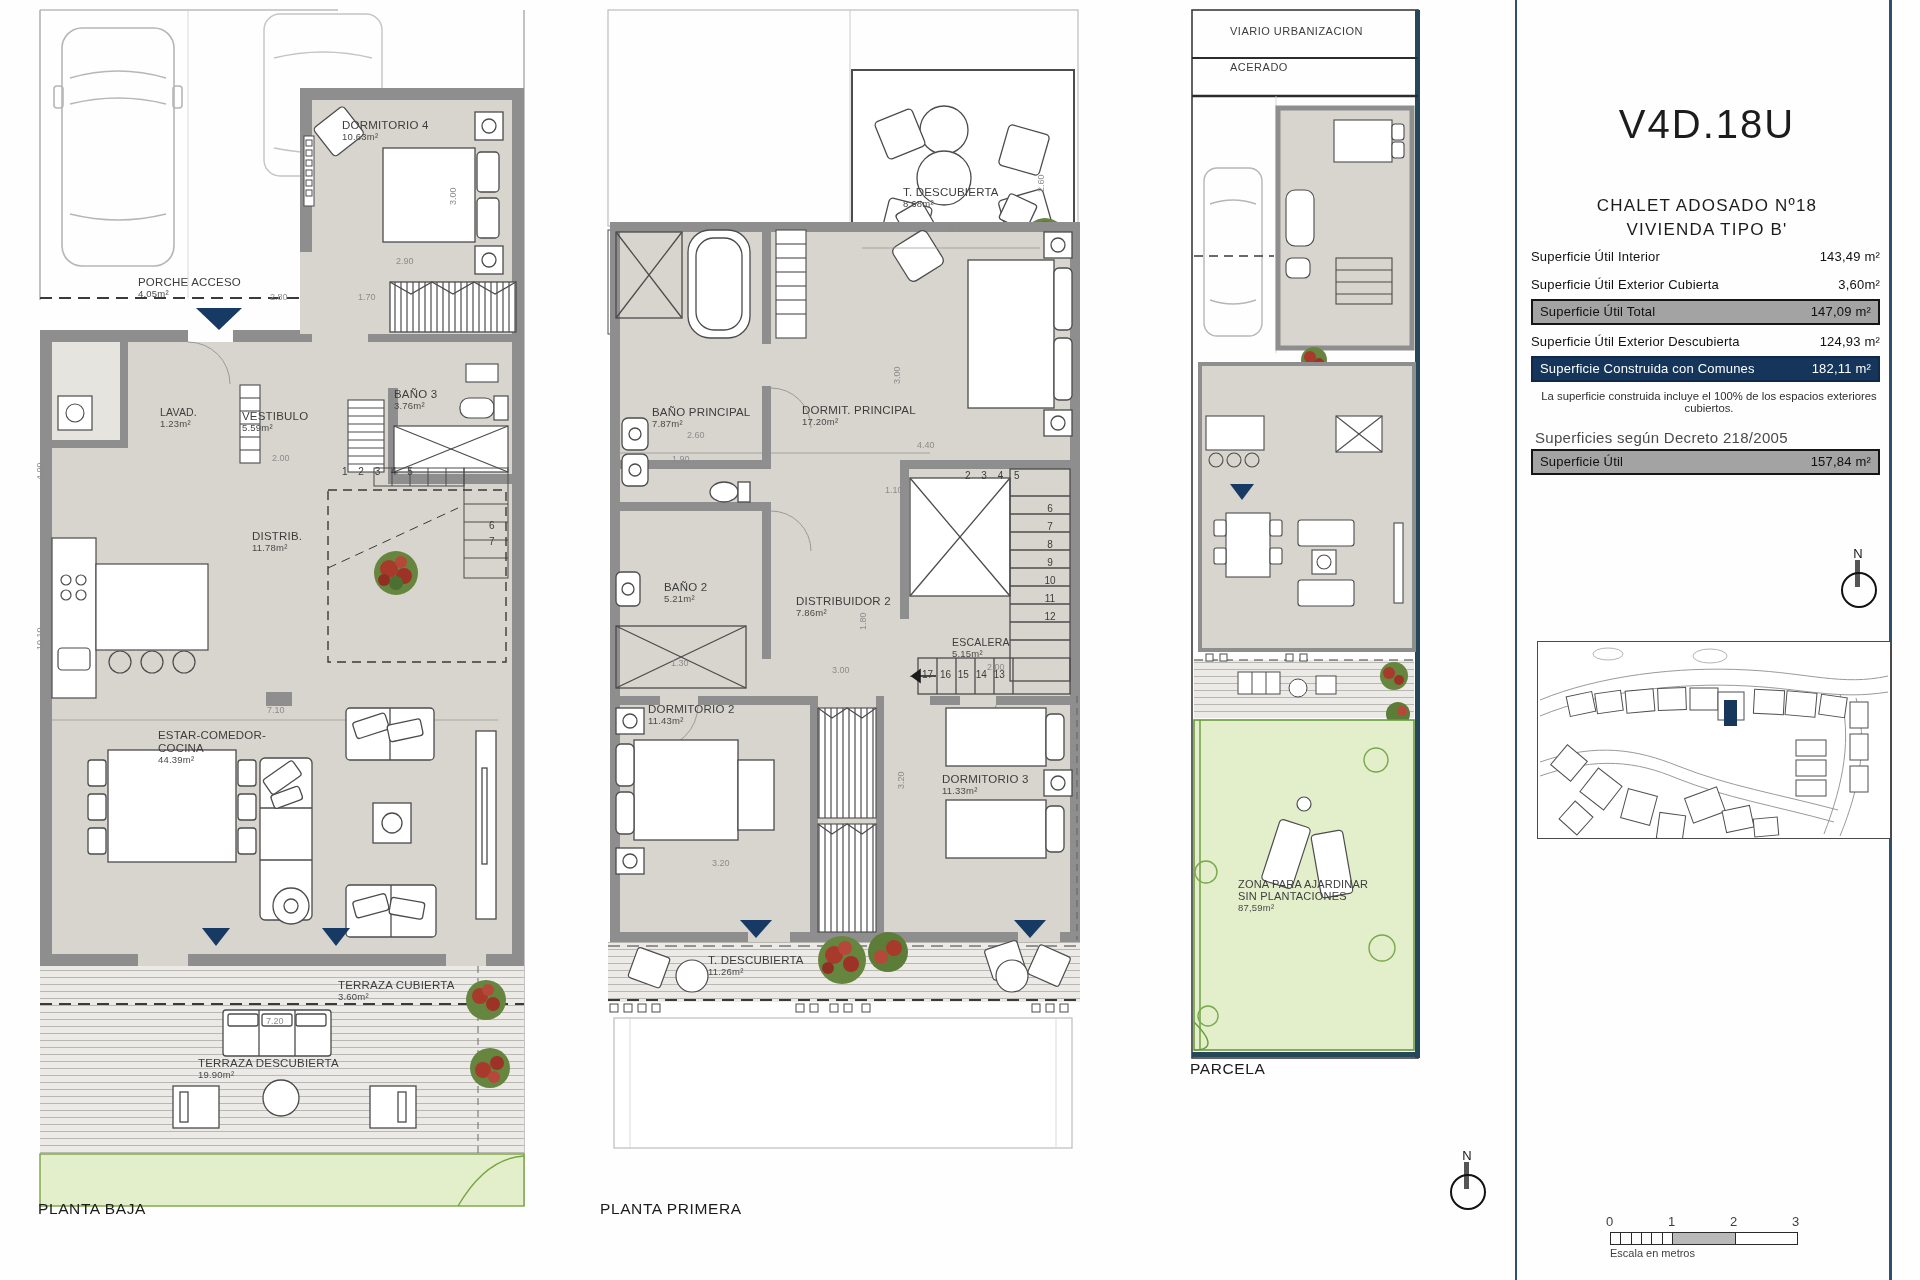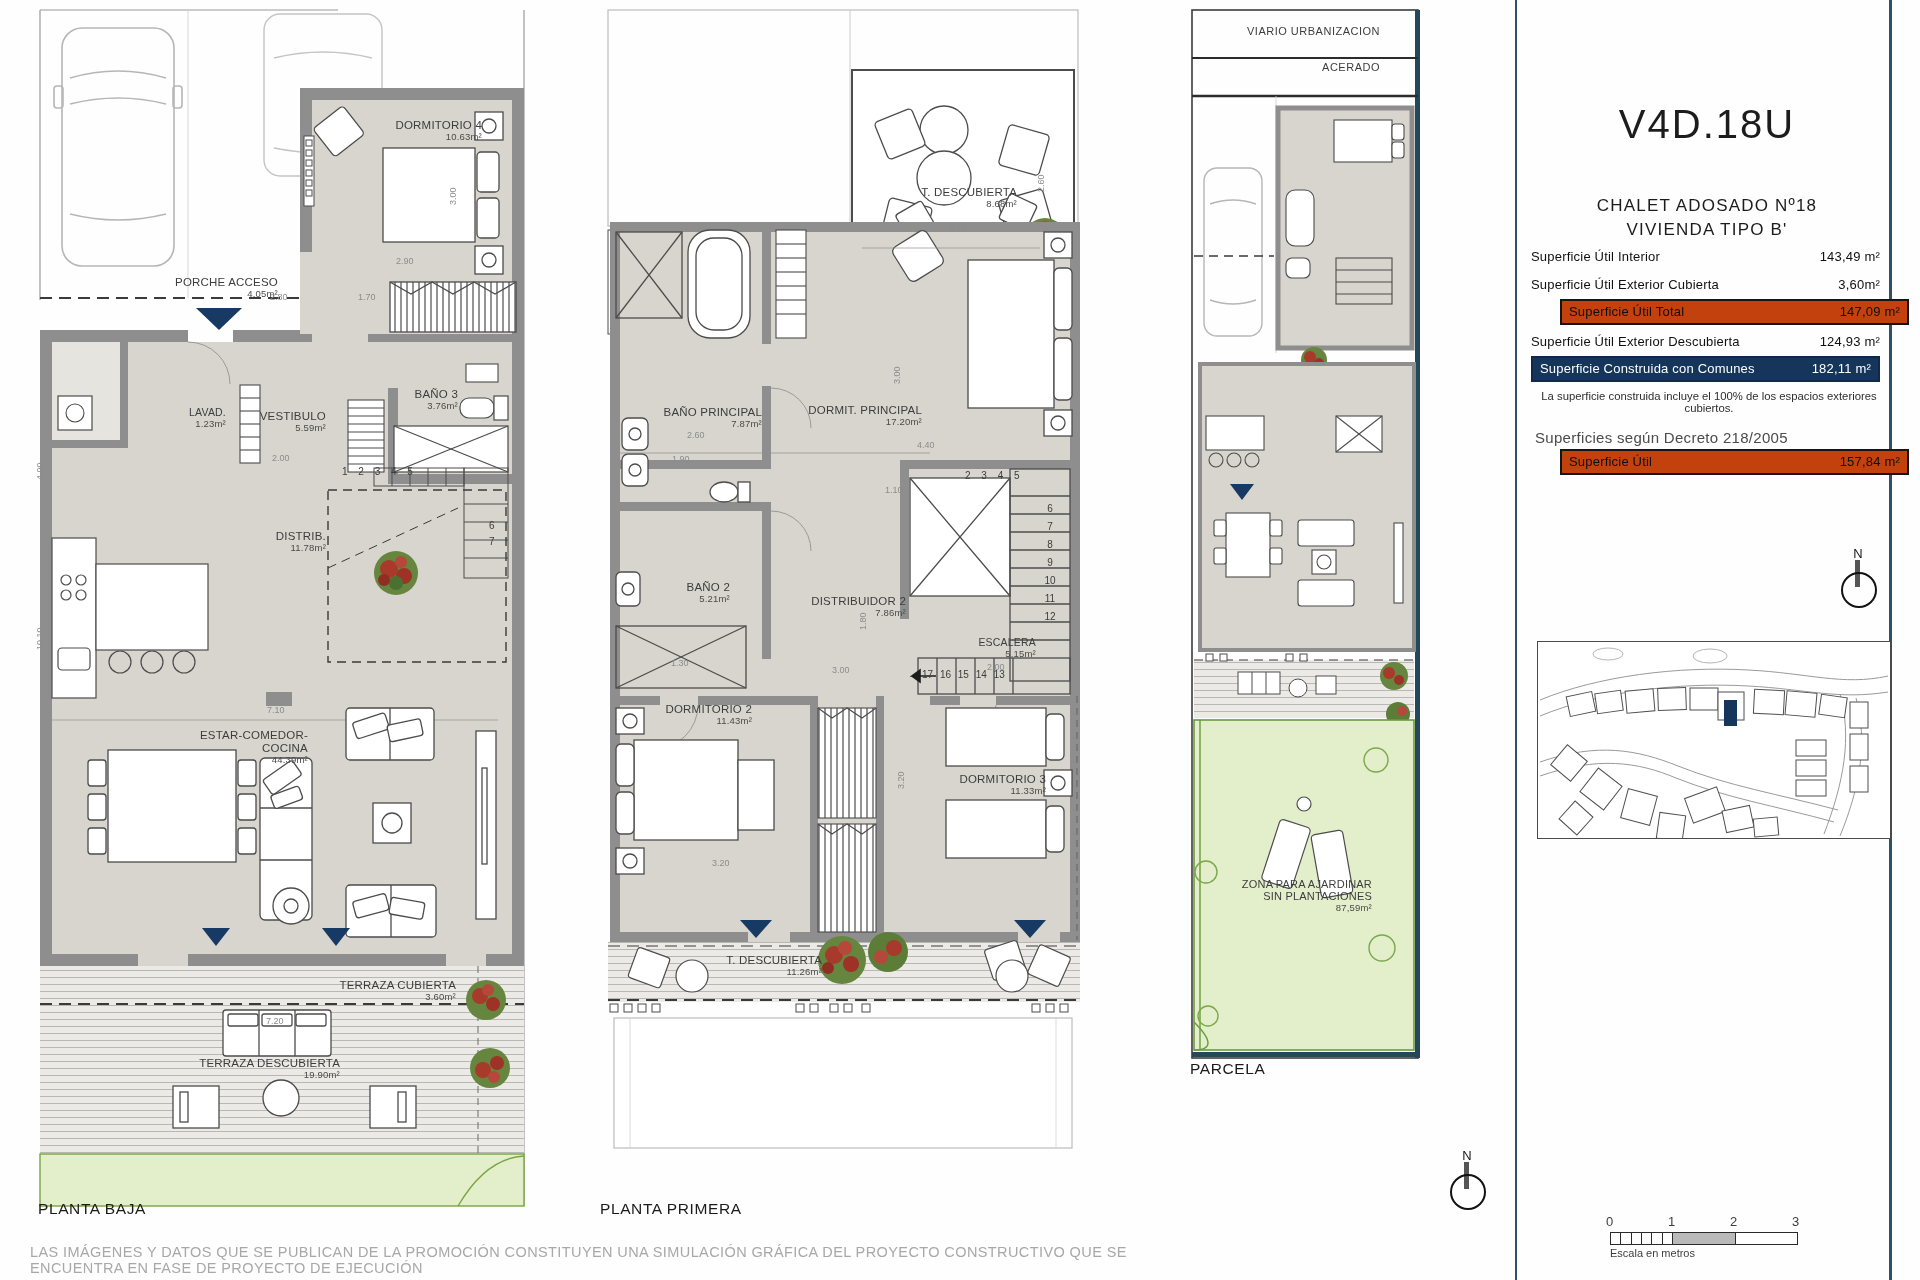--- a/index.html
+++ b/index.html
@@ -1,35 +1,35 @@
 <!DOCTYPE html>
 <html><head>
 <meta charset="utf-8">
 <style>
   html,body{margin:0;padding:0;background:#ffffff;}
   #sheet{position:relative;width:1920px;height:1280px;background:#fefefe;overflow:hidden;
          font-family:"Liberation Sans","DejaVu Sans",sans-serif;}
   svg{position:absolute;}
   .vline{position:absolute;top:0;height:1280px;background:#2c5168;}
-  .room-label{position:absolute;text-align:right;color:#3d3d3d;font-size:11.5px;line-height:1.12;letter-spacing:.2px;}
+  .room-label{position:absolute;text-align:left;color:#3d3d3d;font-size:11.5px;line-height:1.12;letter-spacing:.2px;}
   .room-label .area{font-size:9.5px;color:#4a4a4a;}
   .dim{position:absolute;font-size:9px;color:#8c8c8c;white-space:nowrap;}
   .dim.rot{transform:rotate(-90deg);transform-origin:left top;}
   .stair-num{position:absolute;font-size:10px;color:#3c3c3c;}
   .pre{white-space:pre-line;line-height:18px;text-align:center;}
   .plan-title{position:absolute;font-size:15.5px;color:#1b1b1b;letter-spacing:.6px;}
   .panel-center{position:absolute;left:1531px;width:352px;text-align:center;color:#1c1c1c;}
   #big-title{top:102px;font-size:40px;letter-spacing:2px;}
   #sub1{top:196px;font-size:17px;letter-spacing:1.2px;}
   #sub2{top:220px;font-size:17px;letter-spacing:1.2px;}
   .srow{position:absolute;left:1531px;width:349px;display:flex;justify-content:space-between;
         font-size:13px;color:#101010;letter-spacing:.2px;}
   .srow .val{text-align:right;}
   .boxrow{box-sizing:border-box;padding:3px 7px 4px 7px;}
-  .gray-row{background:#c2410c;border:2px solid #151515;margin-left:29px;}
+  .gray-row{background:#a3a3a3;border:2px solid #151515;}
   .navy-row{background:#15365a;border:2px solid #10294a;color:#ffffff;}
   .small-note{position:absolute;left:1533px;width:352px;font-size:11.3px;color:#2e2e2e;text-align:center;}
   .decreto-head{position:absolute;left:1535px;font-size:15px;color:#4b4b4b;letter-spacing:.3px;}
   .north{position:absolute;width:40px;height:62px;}
   .north .nl{position:absolute;top:0;left:0;width:40px;text-align:center;font-size:13px;color:#161616;}
   .north .circ{position:absolute;left:3px;top:26px;width:32px;height:32px;border:2.2px solid #121212;border-radius:50%;}
   .north .needle{position:absolute;left:17px;top:14px;width:5px;height:27px;background:#555555;}
   #map-box{position:absolute;left:1537px;top:641px;width:352px;height:196px;border:1px solid #4a4a4a;background:#fff;}
   #scalebar{position:absolute;left:1604px;top:1214px;width:210px;height:50px;font-size:13px;color:#3e3e3e;}
   #scalebar .tick{position:absolute;top:0;}
@@ -868,15 +868,14 @@
     </div>
     <div class="cap">Escala en metros</div>
   </div>
 
   <div class="north" style="left:1447px;top:1148px">
     <div class="nl">N</div>
     <div class="needle"></div>
     <div class="circ"></div>
   </div>
 
-  <div id="disclaimer">LAS IMÁGENES Y DATOS QUE SE PUBLICAN DE LA PROMOCIÓN CONSTITUYEN UNA SIMULACIÓN GRÁFICA DEL PROYECTO CONSTRUCTIVO QUE SE ENCUENTRA EN FASE DE PROYECTO DE EJECUCIÓN</div>
 
 </div>
 
 </body></html>

